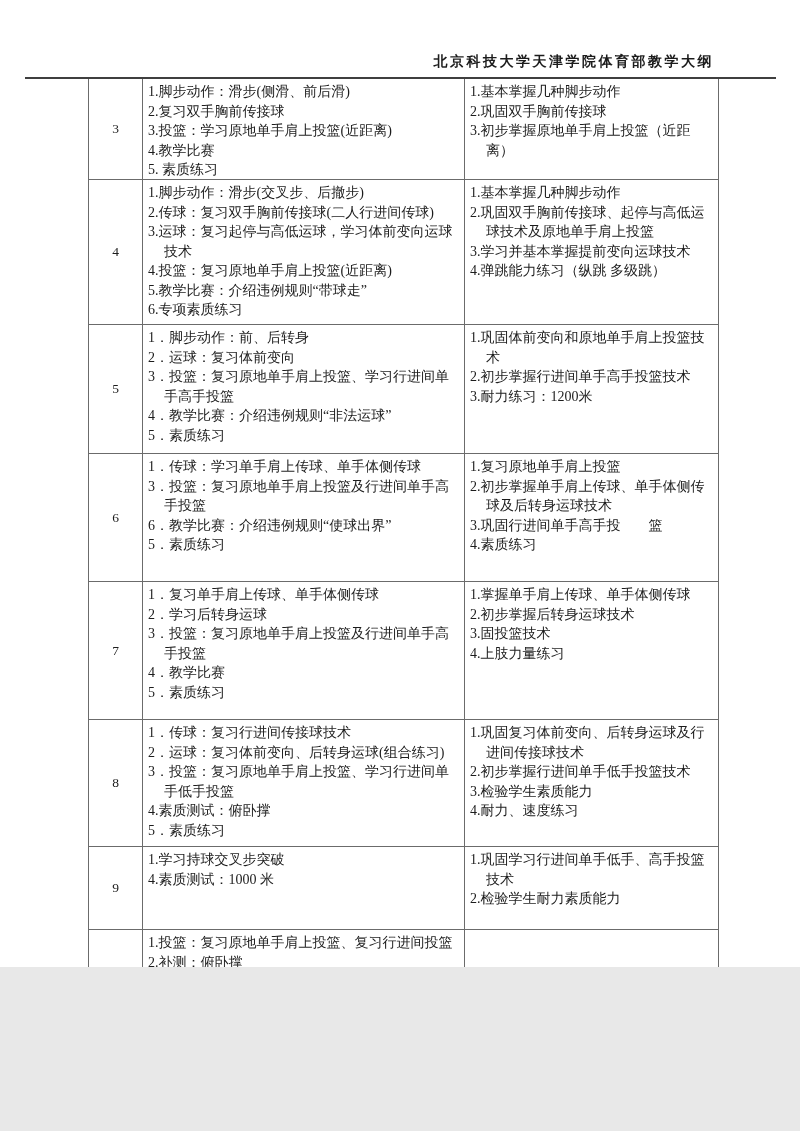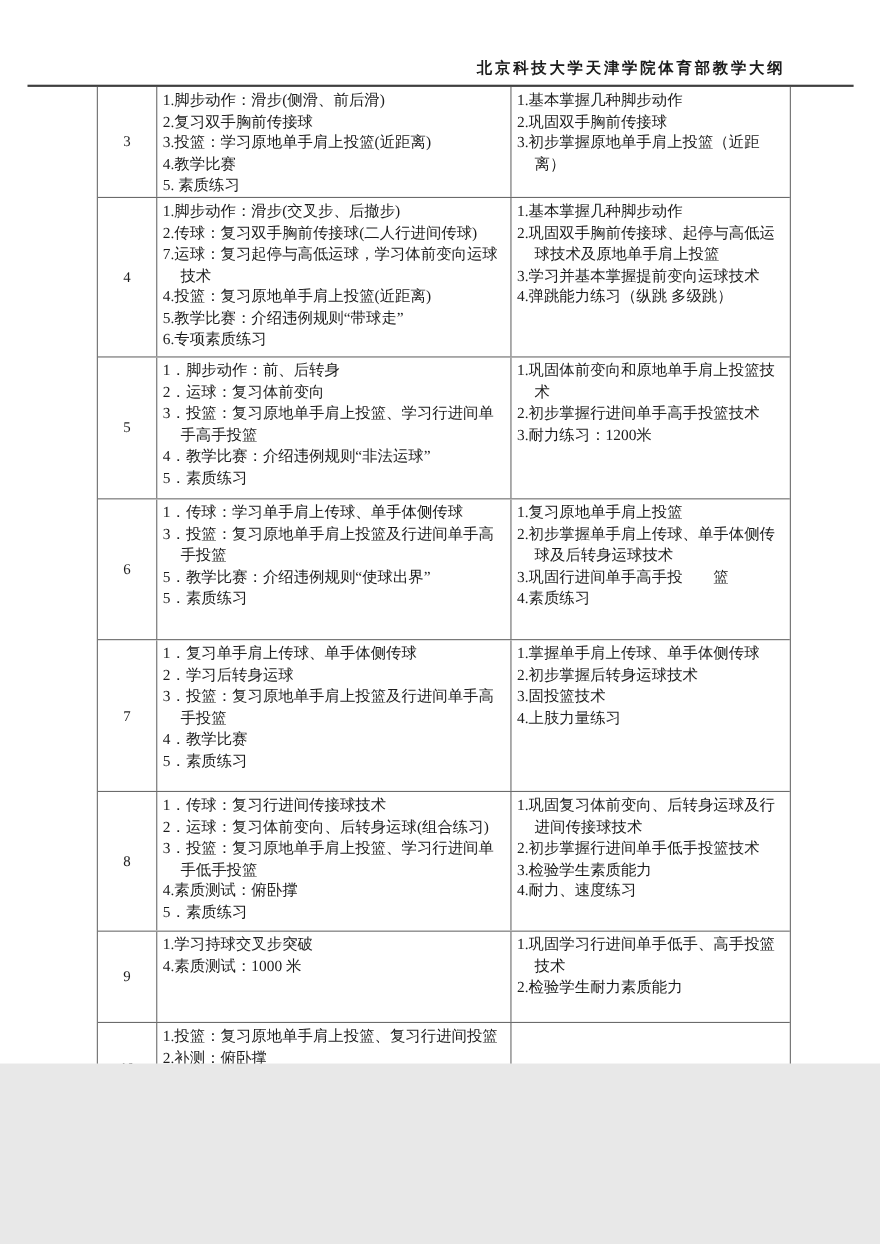--- a/index.html
+++ b/index.html
@@ -105,21 +105,21 @@
           <div class="item">1.基本掌握几种脚步动作</div>
           <div class="item">2.巩固双手胸前传接球</div>
           <div class="item">3.初步掌握原地单手肩上投篮（近距离）</div>
         </div>
       </div>
       <div class="t-row" style="height: 145px;">
         <div class="cell-week">4</div>
         <div class="cell-content">
           <div class="item">1.脚步动作：滑步(交叉步、后撤步)</div>
           <div class="item">2.传球：复习双手胸前传接球(二人行进间传球)</div>
-          <div class="item">7.运球：复习起停与高低运球，学习体前变向运球技术</div>
+          <div class="item">3.运球：复习起停与高低运球，学习体前变向运球技术</div>
           <div class="item">4.投篮：复习原地单手肩上投篮(近距离)</div>
           <div class="item">5.教学比赛：介绍违例规则“带球走”</div>
           <div class="item">6.专项素质练习</div>
         </div>
         <div class="cell-obj">
           <div class="item">1.基本掌握几种脚步动作</div>
           <div class="item">2.巩固双手胸前传接球、起停与高低运球技术及原地单手肩上投篮</div>
           <div class="item">3.学习并基本掌握提前变向运球技术</div>
           <div class="item">4.弹跳能力练习（纵跳 多级跳）</div>
         </div>
@@ -137,21 +137,21 @@
           <div class="item">1.巩固体前变向和原地单手肩上投篮技术</div>
           <div class="item">2.初步掌握行进间单手高手投篮技术</div>
           <div class="item">3.耐力练习：1200米</div>
         </div>
       </div>
       <div class="t-row" style="height: 128px;">
         <div class="cell-week">6</div>
         <div class="cell-content">
           <div class="item">1．传球：学习单手肩上传球、单手体侧传球</div>
           <div class="item">3．投篮：复习原地单手肩上投篮及行进间单手高手投篮</div>
-          <div class="item">5．教学比赛：介绍违例规则“使球出界”</div>
+          <div class="item">6．教学比赛：介绍违例规则“使球出界”</div>
           <div class="item">5．素质练习</div>
         </div>
         <div class="cell-obj">
           <div class="item">1.复习原地单手肩上投篮</div>
           <div class="item">2.初步掌握单手肩上传球、单手体侧传球及后转身运球技术</div>
           <div class="item">3.巩固行进间单手高手投　　篮</div>
           <div class="item">4.素质练习</div>
         </div>
       </div>
       <div class="t-row" style="height: 138px;">

